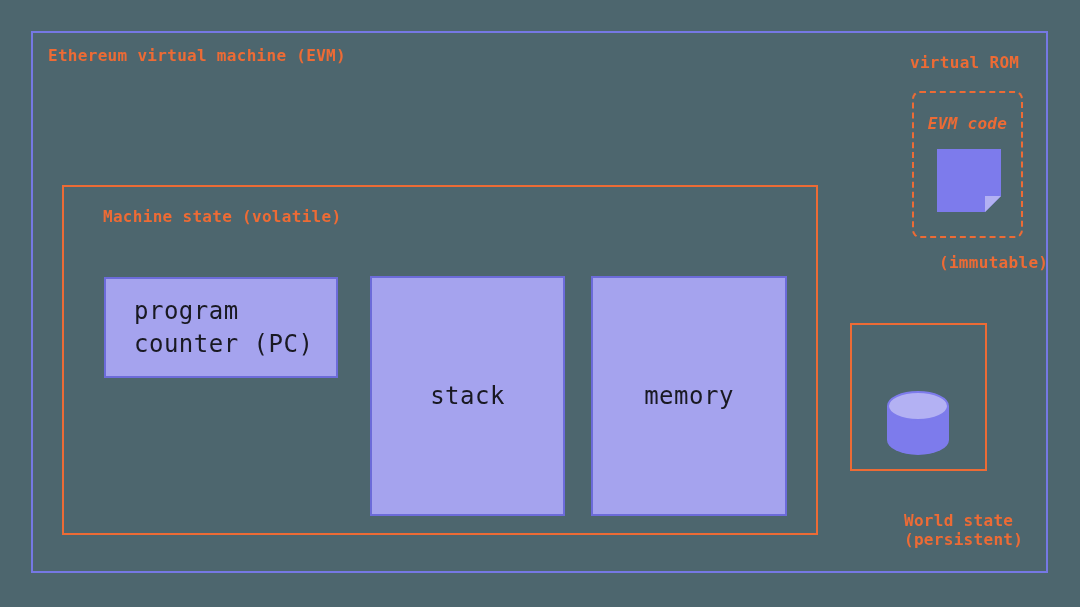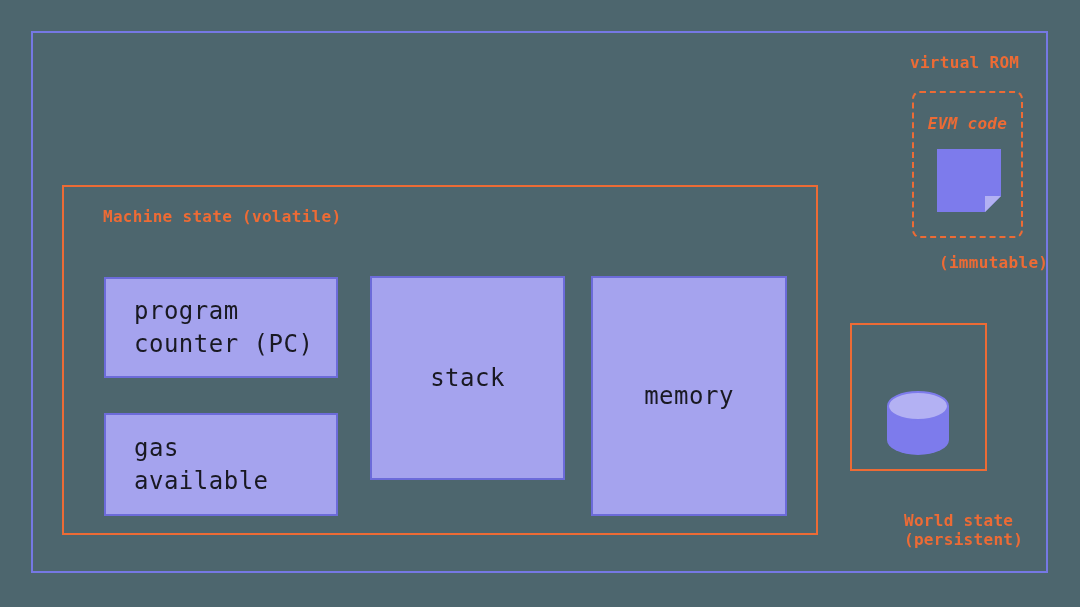--- a/index.html
+++ b/index.html
@@ -53,21 +53,21 @@
     flex-direction: column;
     justify-content: center;
     white-space: pre-line;
     margin-top: 20px;
   }
   .pbox.left-text { padding-left: 28px; }
   .pbox.center-text { align-items: center; text-align: center; }
 
   .box-pc     { left: 104px; top: 257px; width: 234px; height: 101px; }
   .box-gas    { left: 104px; top: 393px; width: 234px; height: 103px; }
-  .box-stack  { left: 370px; top: 256px; width: 195px; height: 204px; }
+  .box-stack  { left: 370px; top: 256px; width: 195px; height: 240px; }
   .box-memory { left: 591px; top: 256px; width: 196px; height: 240px; }
 
   
   .rom-title { left: 910px; top: 53px; width: 113px; }
   .rom-dashed {
     left: 912px; top: 91px;
     width: 111px; height: 147px;
     border: 2px dashed #ed6b35;
     border-radius: 8px;
   }
@@ -85,28 +85,27 @@
   .db-icon { left: 887px; top: 391px; width: 62px; height: 65px; }
 
   .world-state-label { left: 904px; top: 511px; line-height: 19px; }
 </style>
 </head>
 <body>
 
 <div class="stage">
 
   <div class="abs evm-outline"></div>
+  <div class="abs olabel" style="left:48px; top:46px;">Ethereum virtual machine (EVM)</div>
 
   <div class="abs machine-outline"></div>
   <div class="abs olabel" style="left:103px; top:207px;">Machine state (volatile)</div>
 
   <div class="abs pbox left-text box-pc">program
 counter (PC)</div>
-  <div class="abs pbox left-text box-gas">gas
-available</div>
   <div class="abs pbox center-text box-stack">stack</div>
   <div class="abs pbox center-text box-memory">memory</div>
 
   <div class="abs olabel rom-title">virtual ROM</div>
   <div class="abs rom-dashed"></div>
   <div class="abs olabel rom-code-label">EVM code</div>
   <div class="abs note-icon">
     <svg width="64" height="64" viewBox="0 0 64 64" aria-hidden="true">
       <path d="M0 0 H64 V47 L48 63 H0 Z" fill="#7d7bec"></path>
       <path d="M48 47 H64 L48 63 Z" fill="#b3b1f3"></path>

